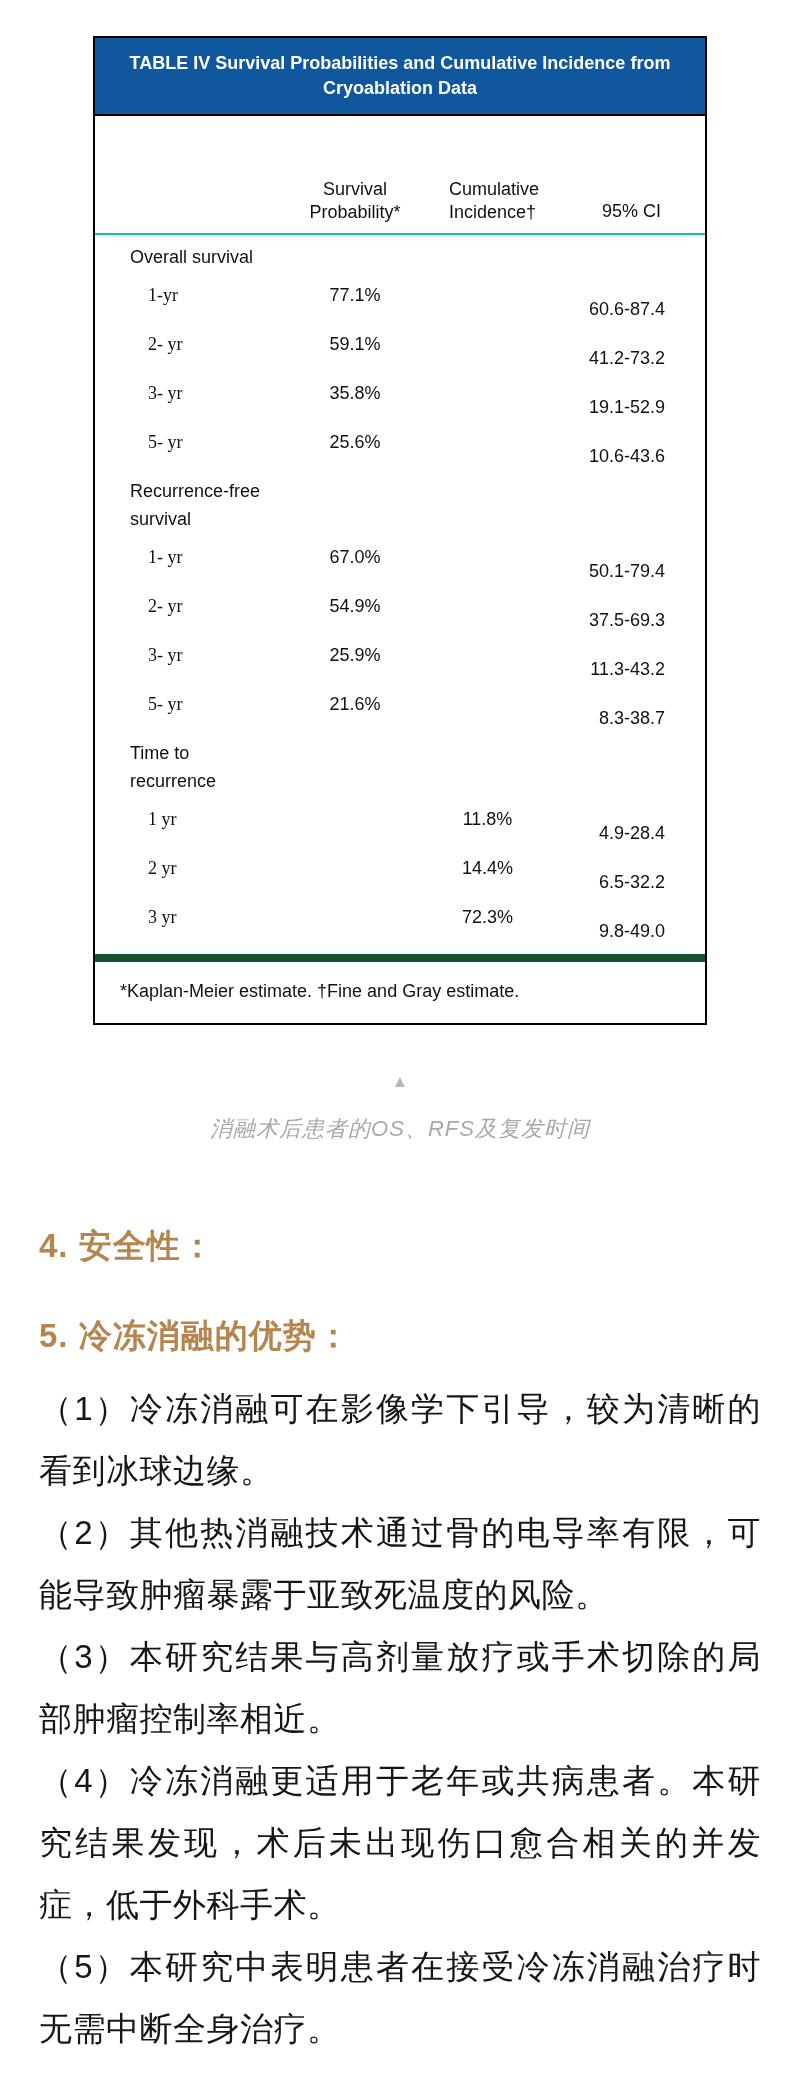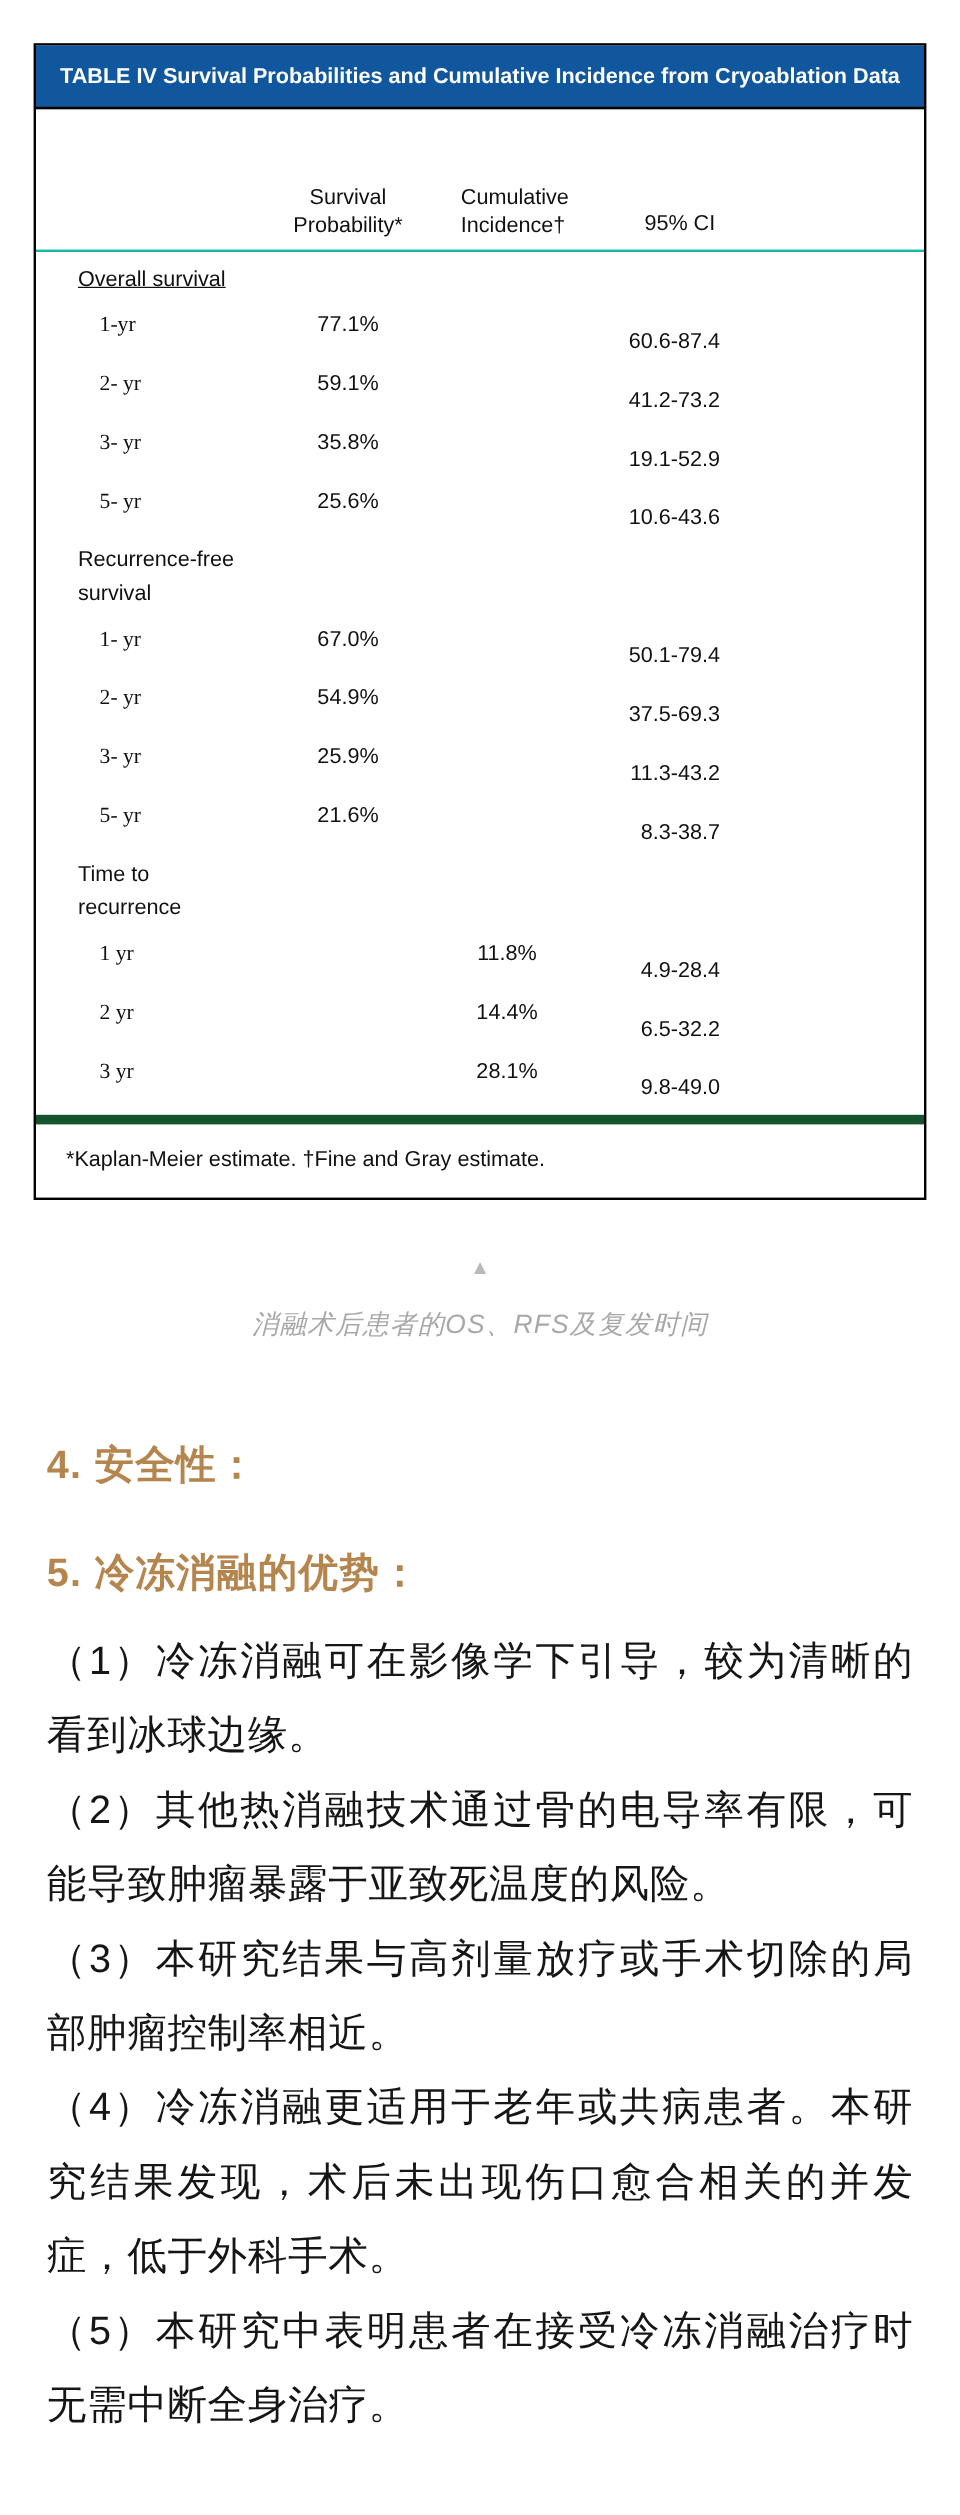--- a/index.html
+++ b/index.html
@@ -8,21 +8,21 @@
     width: 800px;
     min-height: 2096px;
     margin: 0 auto;
     background: #ffffff;
     font-family: "Liberation Sans", "DejaVu Sans", sans-serif;
     color: #141414;
   }
 
   
   .table-card {
-    width: 744px;
+    width: 614px;
     margin: 36px auto 0 auto;
     border: 2px solid #000;
     background: #fff;
     font-size: 18px;
     color: #111;
   }
   .table-title {
     background: #11579d;
     color: #ffffff;
     font-weight: bold;
@@ -47,21 +47,21 @@
   .th-ci { text-align: center; padding-bottom: 1px; }
 
   .tbody { padding: 8px 0 12px 0; }
   .tr {
     display: grid;
     grid-template-columns: 190px 140px 125px 163px;
     min-height: 28px;
     align-items: center;
   }
   .group-row { margin-top: 10px; }
-  .group-row:first-child { margin-top: 0; text-decoration: underline; }
+  .group-row:first-child { margin-top: 0; }
   .td.group {
     padding-left: 35px;
     max-width: 185px;
     line-height: 28px;
   }
   .td.time { padding-left: 53px; font-family: Liberation Serif, serif; }
   .td.val { text-align: center; }
   .td.ci { text-align: right; padding-right: 48px; margin-top: 28px; }
 
   .tfoot {
@@ -202,21 +202,21 @@
       </div>
       <div class="tr">
         <div class="td time">2 yr</div>
         <div class="td val"></div>
         <div class="td val">14.4%</div>
         <div class="td ci">6.5-32.2</div>
       </div>
       <div class="tr">
         <div class="td time">3 yr</div>
         <div class="td val"></div>
-        <div class="td val">28.1%</div>
+        <div class="td val">72.3%</div>
         <div class="td ci">9.8-49.0</div>
       </div>
 
     </div>
 
     <div class="tfoot">*Kaplan-Meier estimate. †Fine and Gray estimate.</div>
   </div>
 
   <div class="caption">
     <div class="caption-arrow">▲</div>

